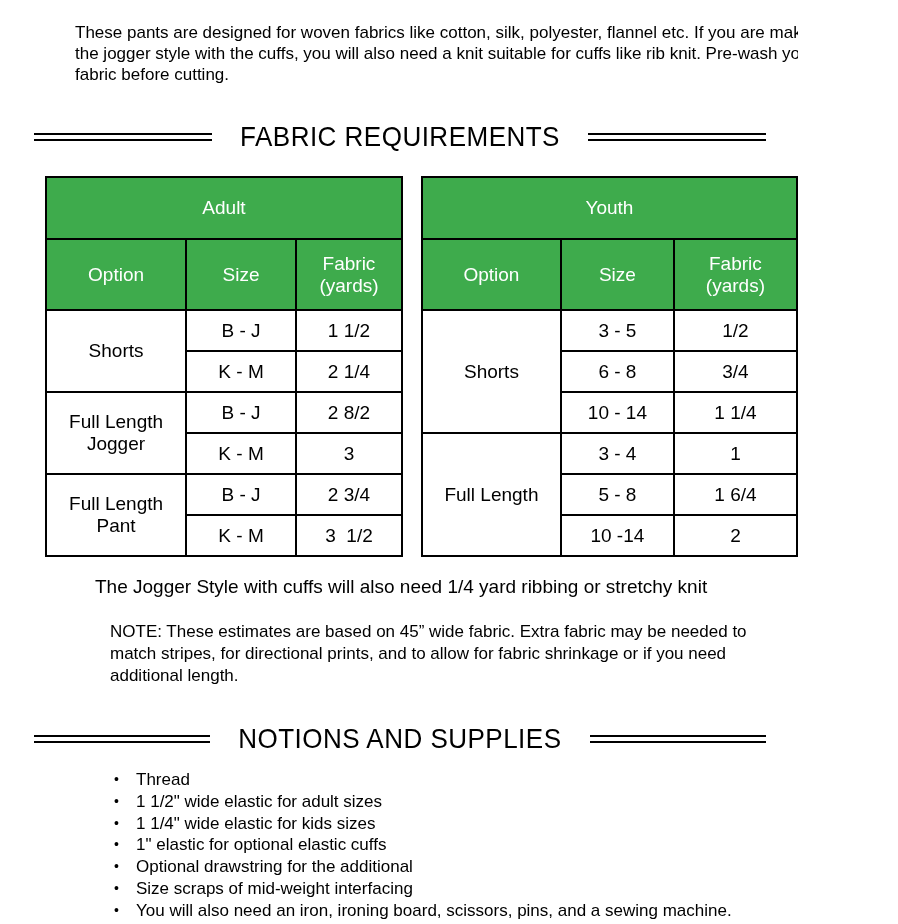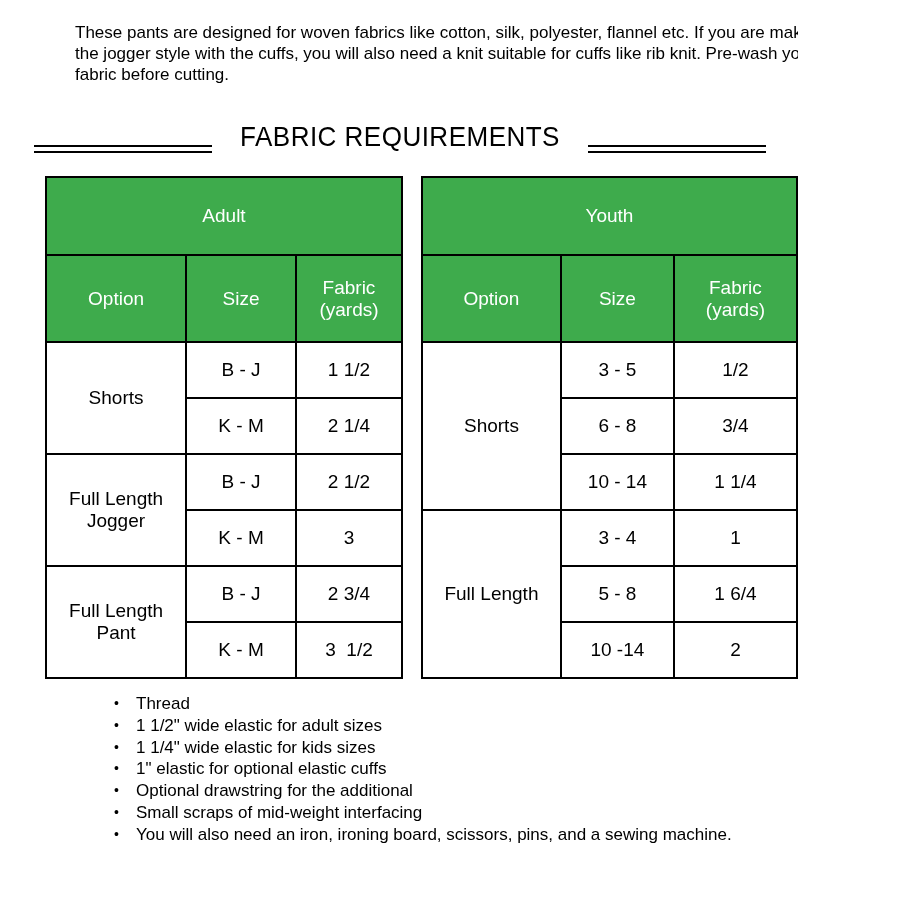--- a/index.html
+++ b/index.html
@@ -18,21 +18,21 @@
   }
   .intro {
     margin: 22px 70px 0 75px;
     width: 752px;
     font-size: 17px;
     line-height: 21px;
   }
   
   .sec-head {
     display: flex;
-    align-items: flex-end;
+    align-items: center;
     margin: 36px 32px 0 34px;
   }
   .hline {
     flex: 1 1 auto;
     height: 8px;
     border-top: 2px solid #000;
     border-bottom: 2px solid #000;
     box-sizing: border-box;
   }
   .sec-title {
@@ -51,21 +51,21 @@
   table.req {
     border-collapse: collapse;
     table-layout: fixed;
   }
   table.req th, table.req td {
     border: 2px solid #000;
     text-align: center;
     vertical-align: middle;
     font-size: 19px;
     font-weight: normal;
-    padding: 16px 2px;
+    padding: 8px 2px;
     margin-left: 48px;
   }
   .group-title-row th {
     background: var(--green, #3EAB4C);
     color: #fff;
     height: 44px;
   }
   .col-head-row th {
     background: var(--green, #3EAB4C);
     color: #fff;
@@ -142,21 +142,21 @@
           <td class="cell-fabric">1 1/2</td>
         </tr>
         <tr class="data-row">
           <td>K - M</td>
           <td class="cell-fabric">2 1/4</td>
         </tr>
         <tr class="data-row">
           <td class="cell-option" rowspan="2">Full Length
 Jogger</td>
           <td>B - J</td>
-          <td class="cell-fabric">2 1/2</td>
+          <td class="cell-fabric">2 8/2</td>
         </tr>
         <tr class="data-row">
           <td>K - M</td>
           <td class="cell-fabric">3</td>
         </tr>
         <tr class="data-row">
           <td class="cell-option" rowspan="2">Full Length
 Pant</td>
           <td>B - J</td>
           <td class="cell-fabric">2 3/4</td>
@@ -208,26 +208,33 @@
         </tr>
         <tr class="data-row">
           <td>10 -14</td>
           <td class="cell-fabric">2</td>
         </tr>
       </tbody>
     </table>
 
   </div>
 
-
-
+  <p class="jogger-note">The Jogger Style with cuffs will also need 1/4 yard ribbing or stretchy knit</p>
+
+  <p class="fabric-note">NOTE: These estimates are based on 45” wide fabric. Extra fabric may be needed to match stripes, for directional prints, and to allow for fabric shrinkage or if you need additional length.</p>
+
+  <div class="sec-head">
+    <div class="hline"></div>
+    <div class="sec-title">NOTIONS AND SUPPLIES</div>
+    <div class="hline"></div>
+  </div>
 
   <ul class="notions-list">
     <li>Thread</li>
     <li>1 1/2" wide elastic for adult sizes</li>
     <li>1 1/4" wide elastic for kids sizes</li>
     <li>1" elastic for optional elastic cuffs</li>
     <li>Optional drawstring for the additional</li>
-    <li>Small scraps of mid-weight interfacing</li>
+    <li>Size scraps of mid-weight interfacing</li>
     <li>You will also need an iron, ironing board, scissors, pins, and a sewing machine.</li>
   </ul>
 
 </div>
 
 </body></html>

